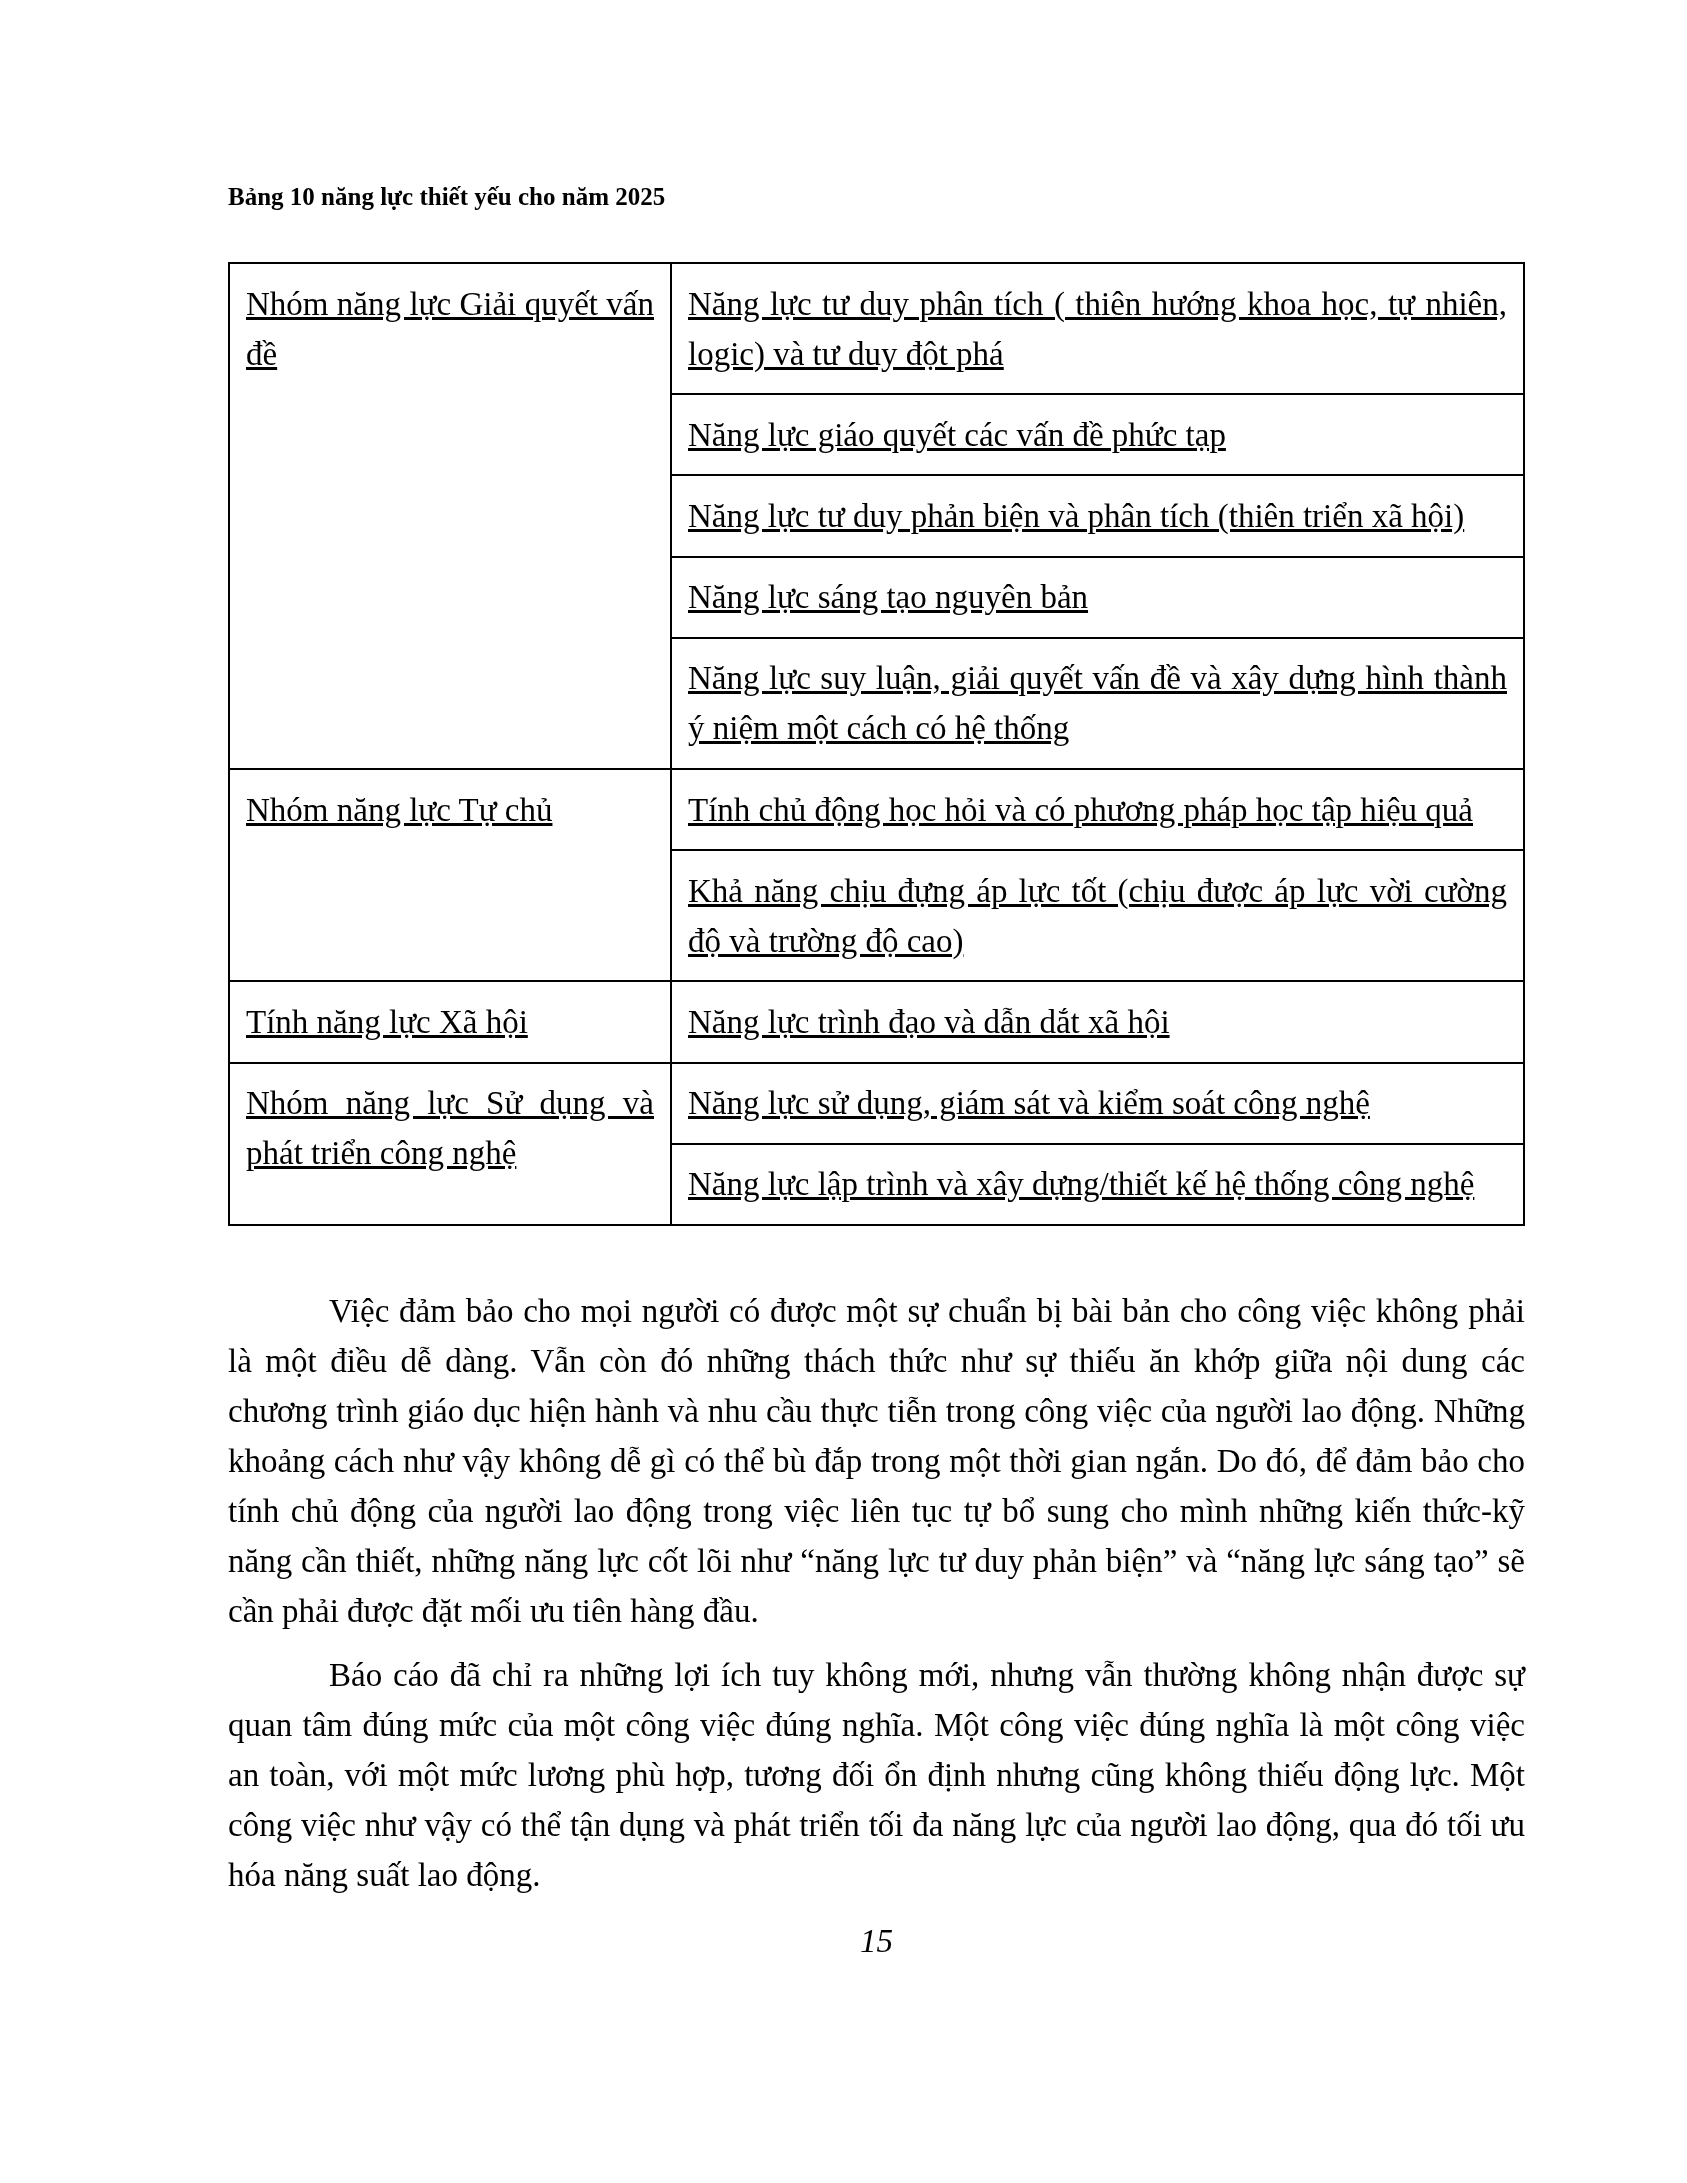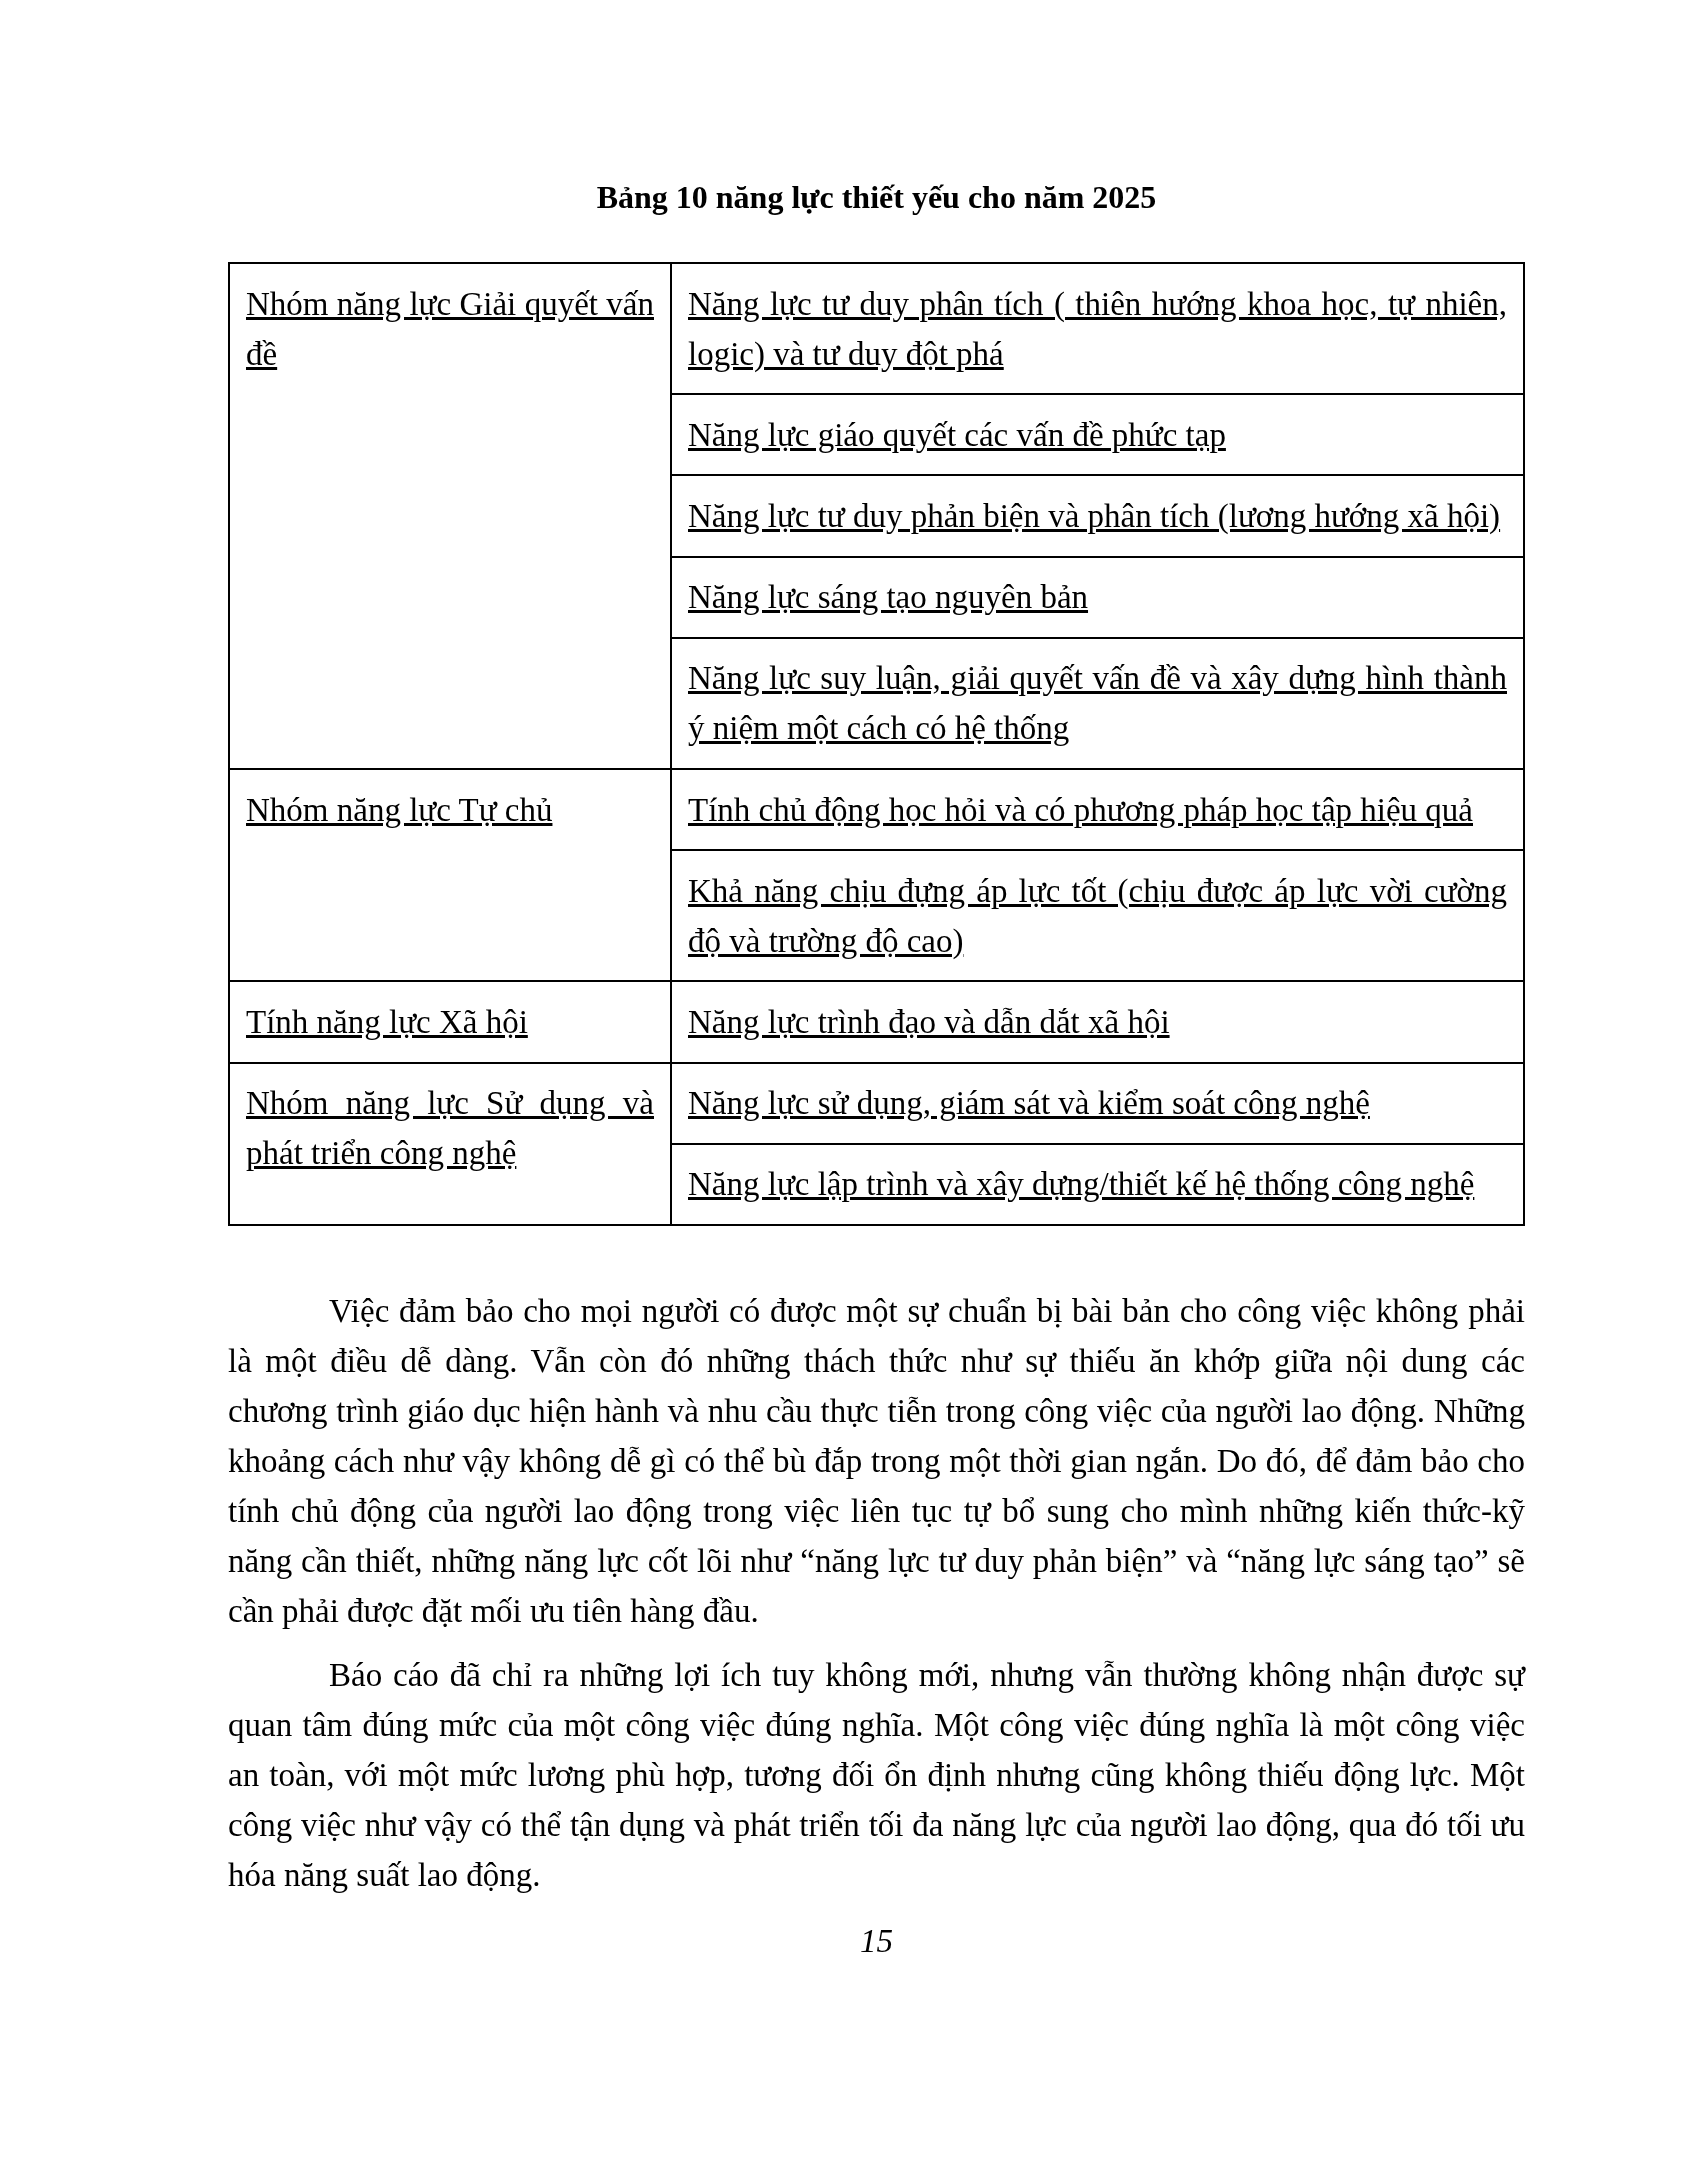--- a/index.html
+++ b/index.html
@@ -15,23 +15,22 @@
     background: #ffffff;
     color: #000000;
     font-family: "Liberation Serif", "DejaVu Serif", serif;
     font-size: 33px;
     line-height: 50px;
     box-sizing: border-box;
     padding: 172px 162px 0 228px;
     overflow: hidden;
   }
   .doc-title {
-    font-size: 32px;
+    font-size: 25px;
     font-weight: bold;
-    text-align: center;
     margin: 0 0 40px 0;
     line-height: 50px;
   }
   table.competency-table {
     border-collapse: collapse;
     width: 100%;
     table-layout: fixed;
   }
   .col-group { width: 442px; }
   table.competency-table td {
@@ -76,21 +75,21 @@
     </colgroup>
     <tbody>
       <tr>
         <td class="group-cell" rowspan="5">Nhóm năng lực Giải quyết vấn đề</td>
         <td class="item-cell">Năng lực tư duy phân tích ( thiên hướng khoa học, tự nhiên, logic) và tư duy đột phá</td>
       </tr>
       <tr>
         <td class="item-cell">Năng lực giáo quyết các vấn đề phức tạp</td>
       </tr>
       <tr>
-        <td class="item-cell">Năng lực tư duy phản biện và phân tích (lương hướng xã hội)</td>
+        <td class="item-cell">Năng lực tư duy phản biện và phân tích (thiên triển xã hội)</td>
       </tr>
       <tr>
         <td class="item-cell">Năng lực sáng tạo nguyên bản</td>
       </tr>
       <tr>
         <td class="item-cell">Năng lực suy luận, giải quyết vấn đề và xây dựng hình thành ý niệm một cách có hệ thống</td>
       </tr>
 
       <tr>
         <td class="group-cell" rowspan="2">Nhóm năng lực Tự chủ</td>

